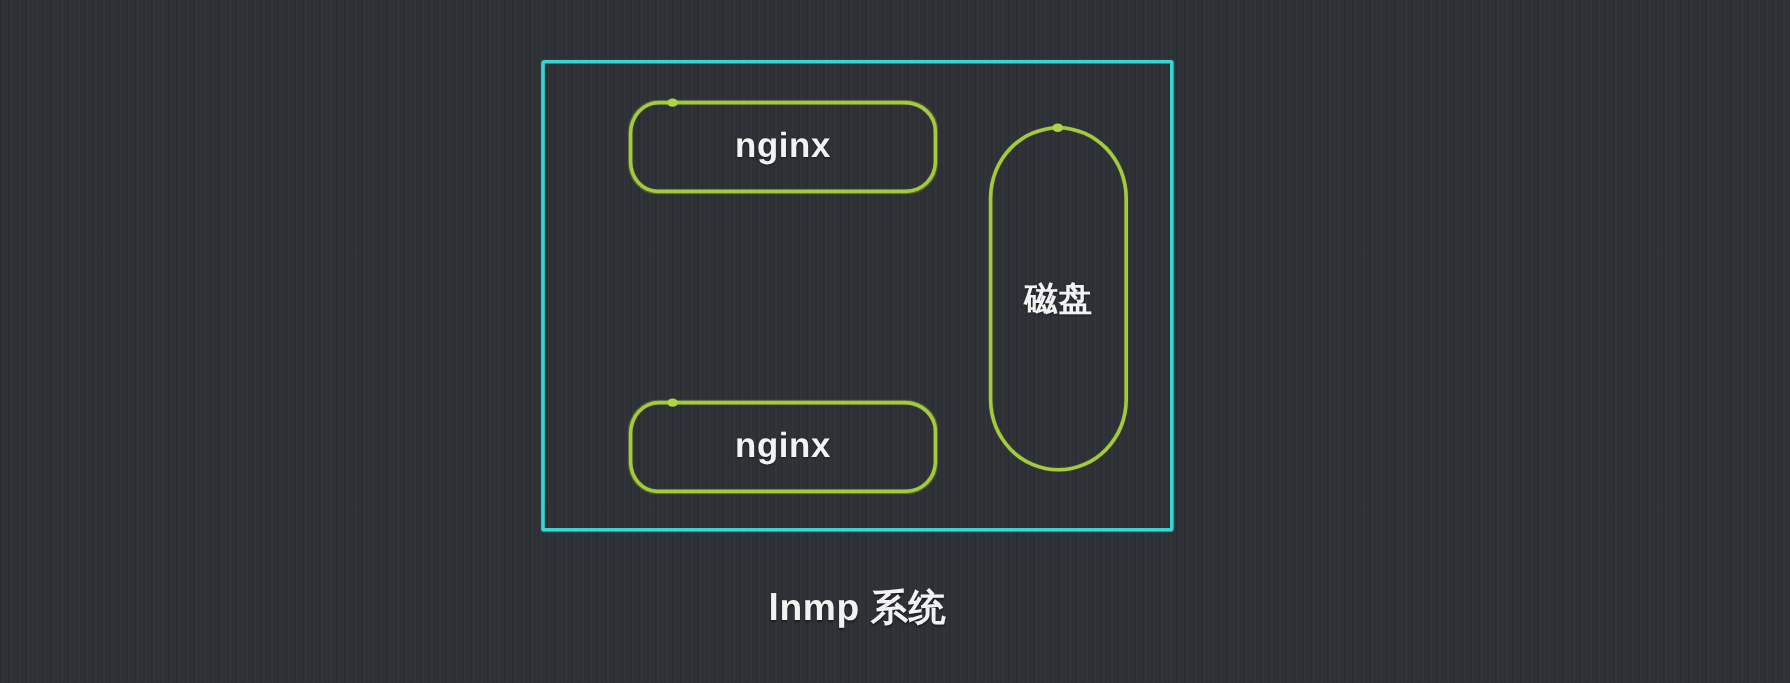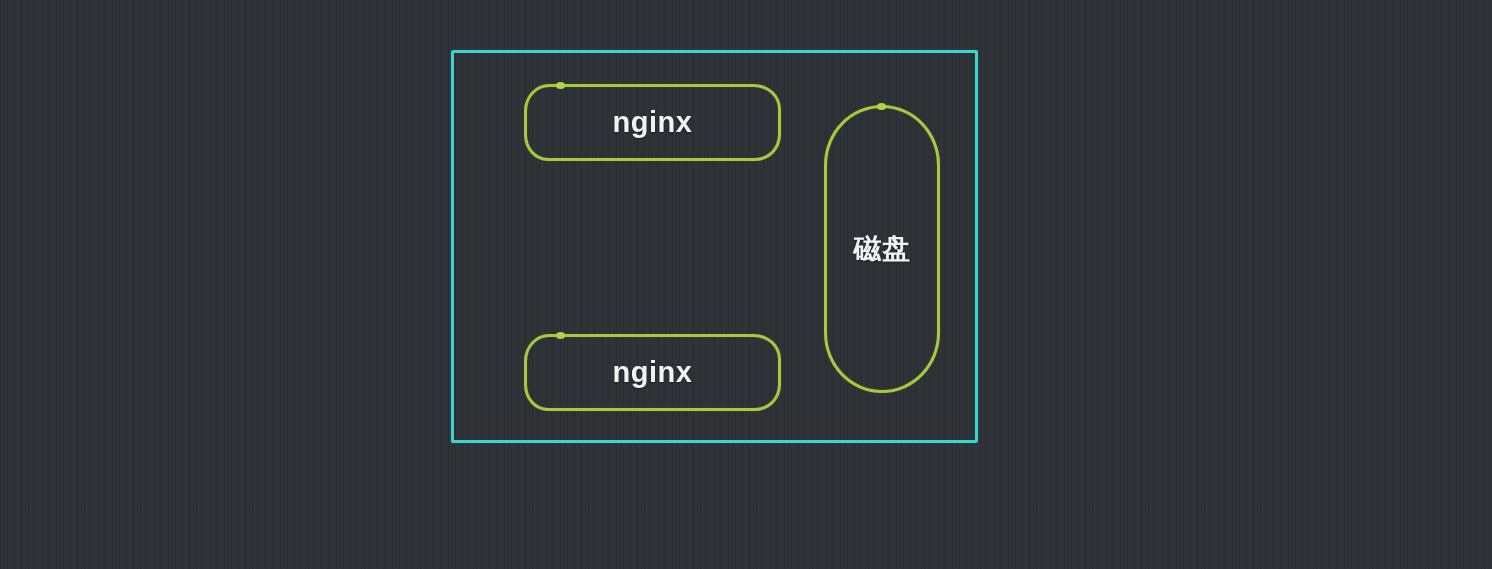--- a/index.html
+++ b/index.html
@@ -108,14 +108,15 @@
       <span class="node-label">nginx</span>
     </div>
 
     <div class="node node-pill">
       <span class="pen-dot pen-dot-pill"></span>
       <span class="node-label">磁盘</span>
     </div>
 
   </div>
 
+  <div class="caption">lnmp 系统</div>
 
 </div>
 
 </body></html>

